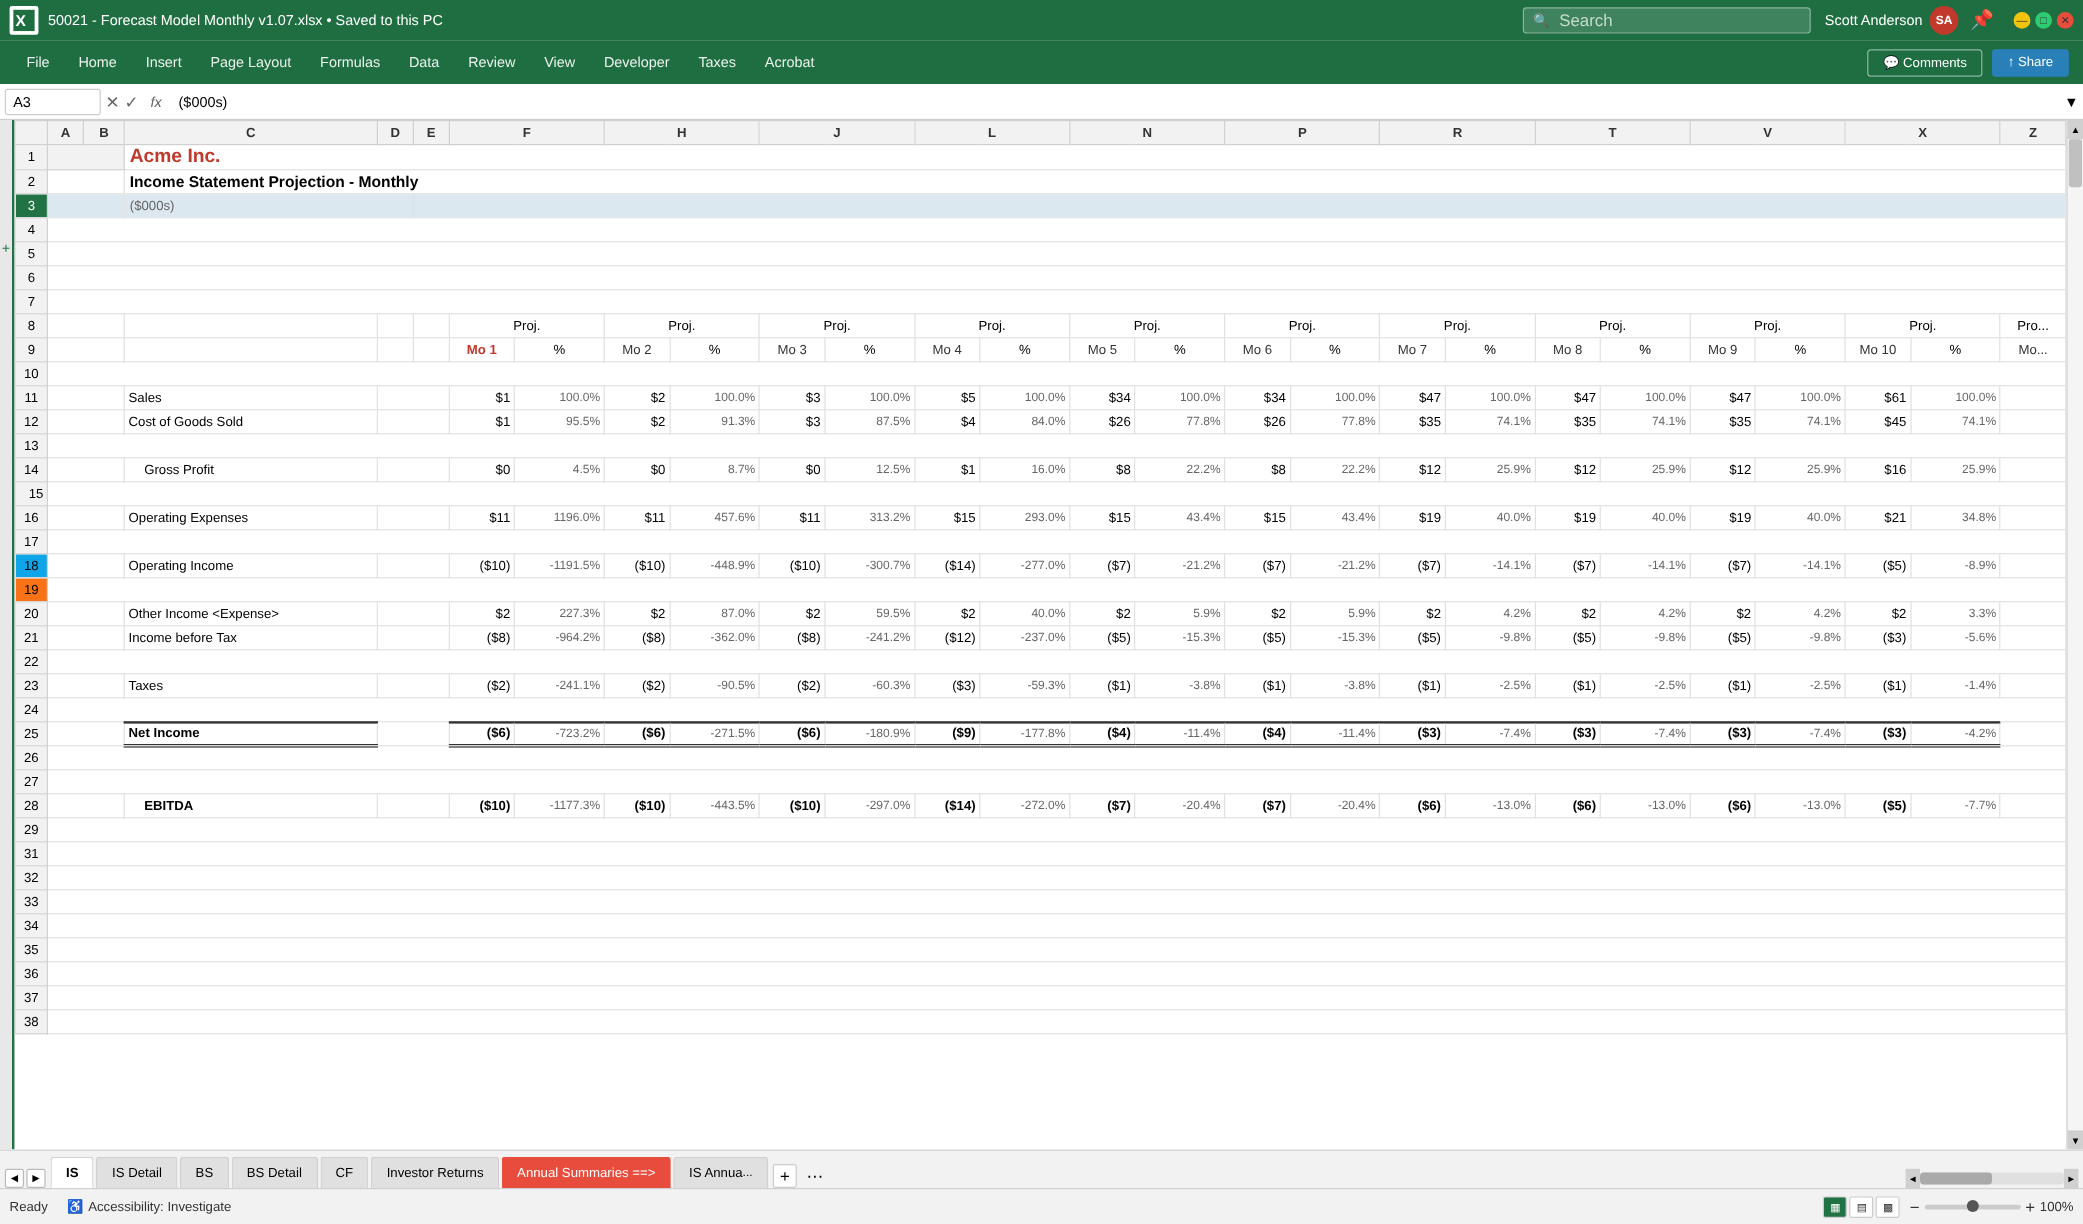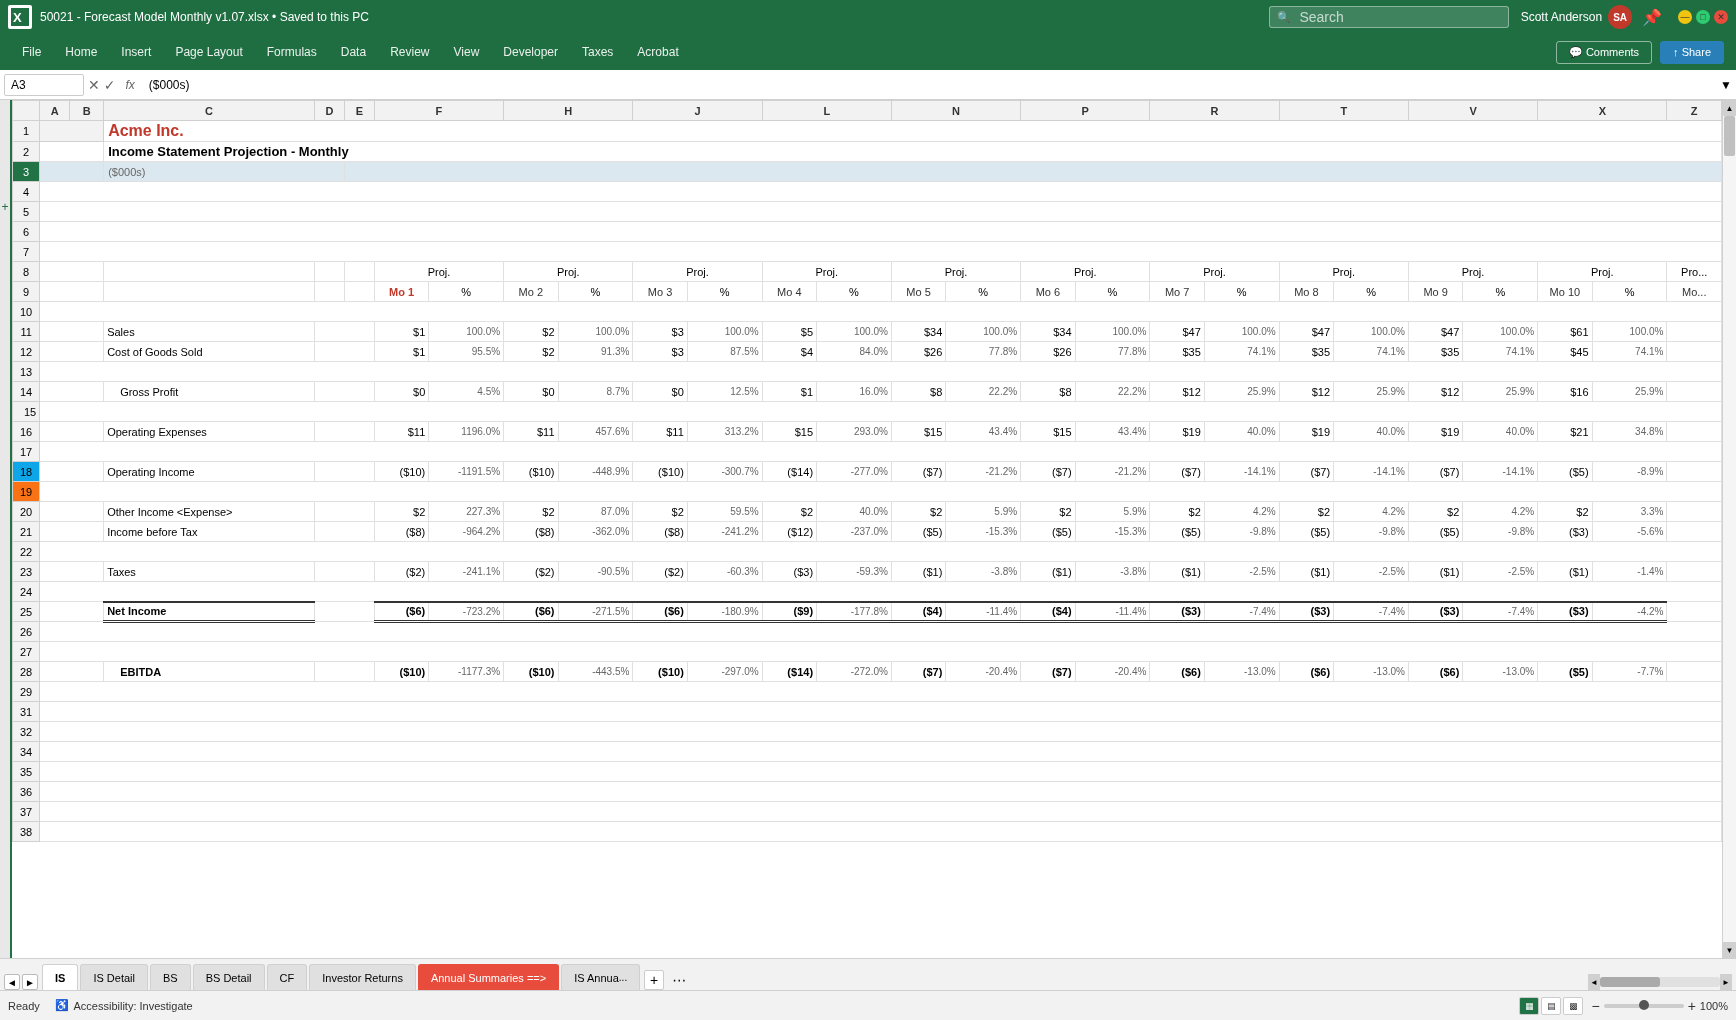--- a/index.html
+++ b/index.html
@@ -699,20 +699,24 @@
             </tr>
           <tr style="height:20px;">
               <td style="background:#f2f2f2;border:1px solid #d0d0d0;font-size:11px;text-align:center;">31</td>
               <td colspan="26" style="border:1px solid #e0e0e0;"></td>
             </tr>
           <tr style="height:20px;">
               <td style="background:#f2f2f2;border:1px solid #d0d0d0;font-size:11px;text-align:center;">32</td>
               <td colspan="26" style="border:1px solid #e0e0e0;"></td>
             </tr>
           <tr style="height:20px;">
+              <td style="background:#f2f2f2;border:1px solid #d0d0d0;font-size:11px;text-align:center;">33</td>
+              <td colspan="26" style="border:1px solid #e0e0e0;"></td>
+            </tr>
+          <tr style="height:20px;">
               <td style="background:#f2f2f2;border:1px solid #d0d0d0;font-size:11px;text-align:center;">34</td>
               <td colspan="26" style="border:1px solid #e0e0e0;"></td>
             </tr>
           <tr style="height:20px;">
               <td style="background:#f2f2f2;border:1px solid #d0d0d0;font-size:11px;text-align:center;">35</td>
               <td colspan="26" style="border:1px solid #e0e0e0;"></td>
             </tr>
           <tr style="height:20px;">
               <td style="background:#f2f2f2;border:1px solid #d0d0d0;font-size:11px;text-align:center;">36</td>
               <td colspan="26" style="border:1px solid #e0e0e0;"></td>

